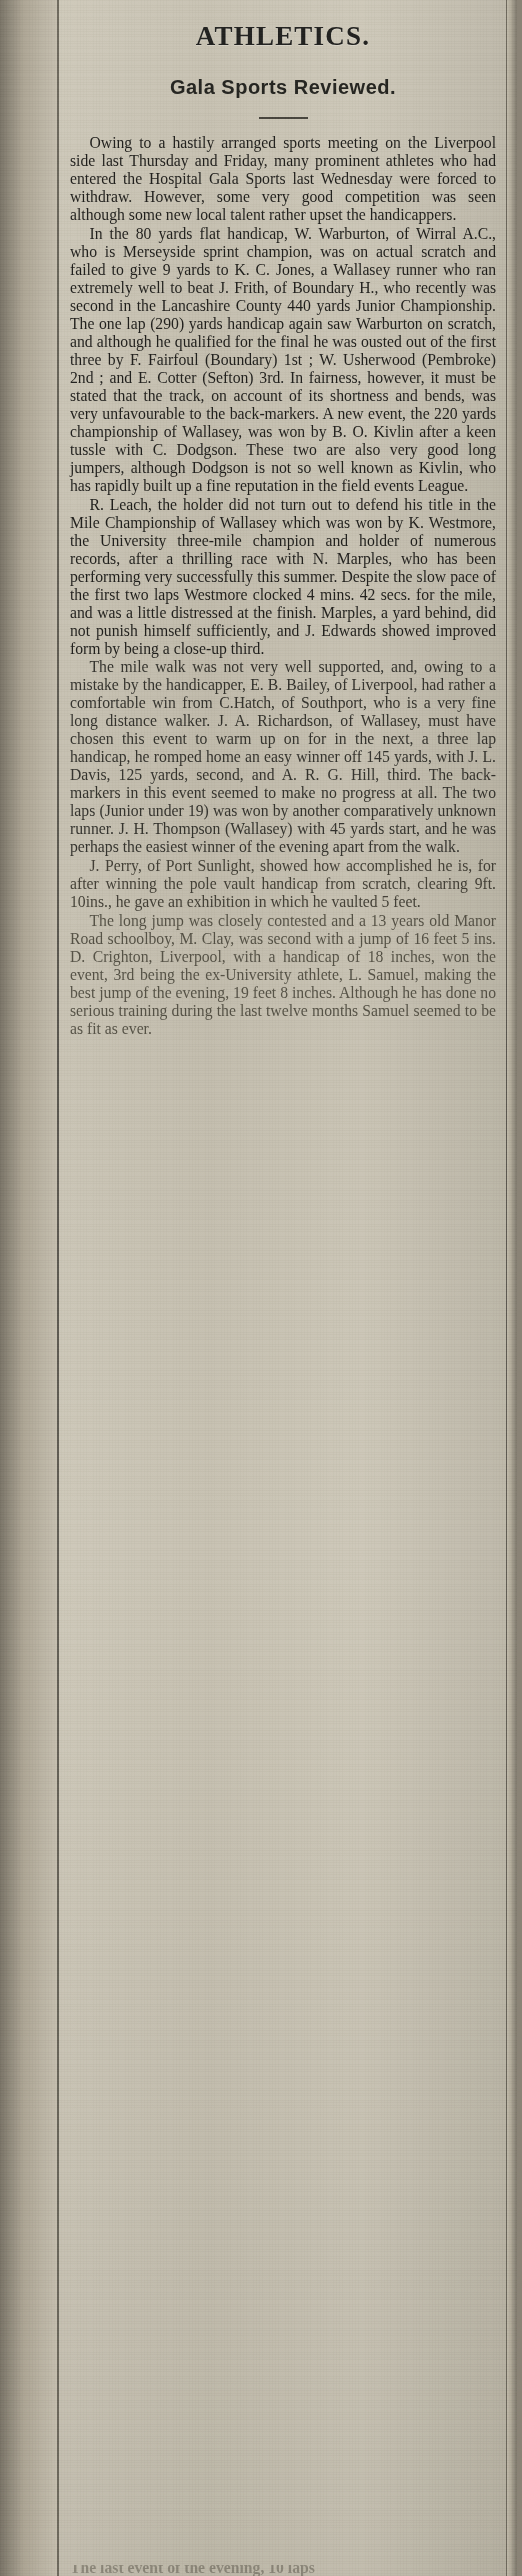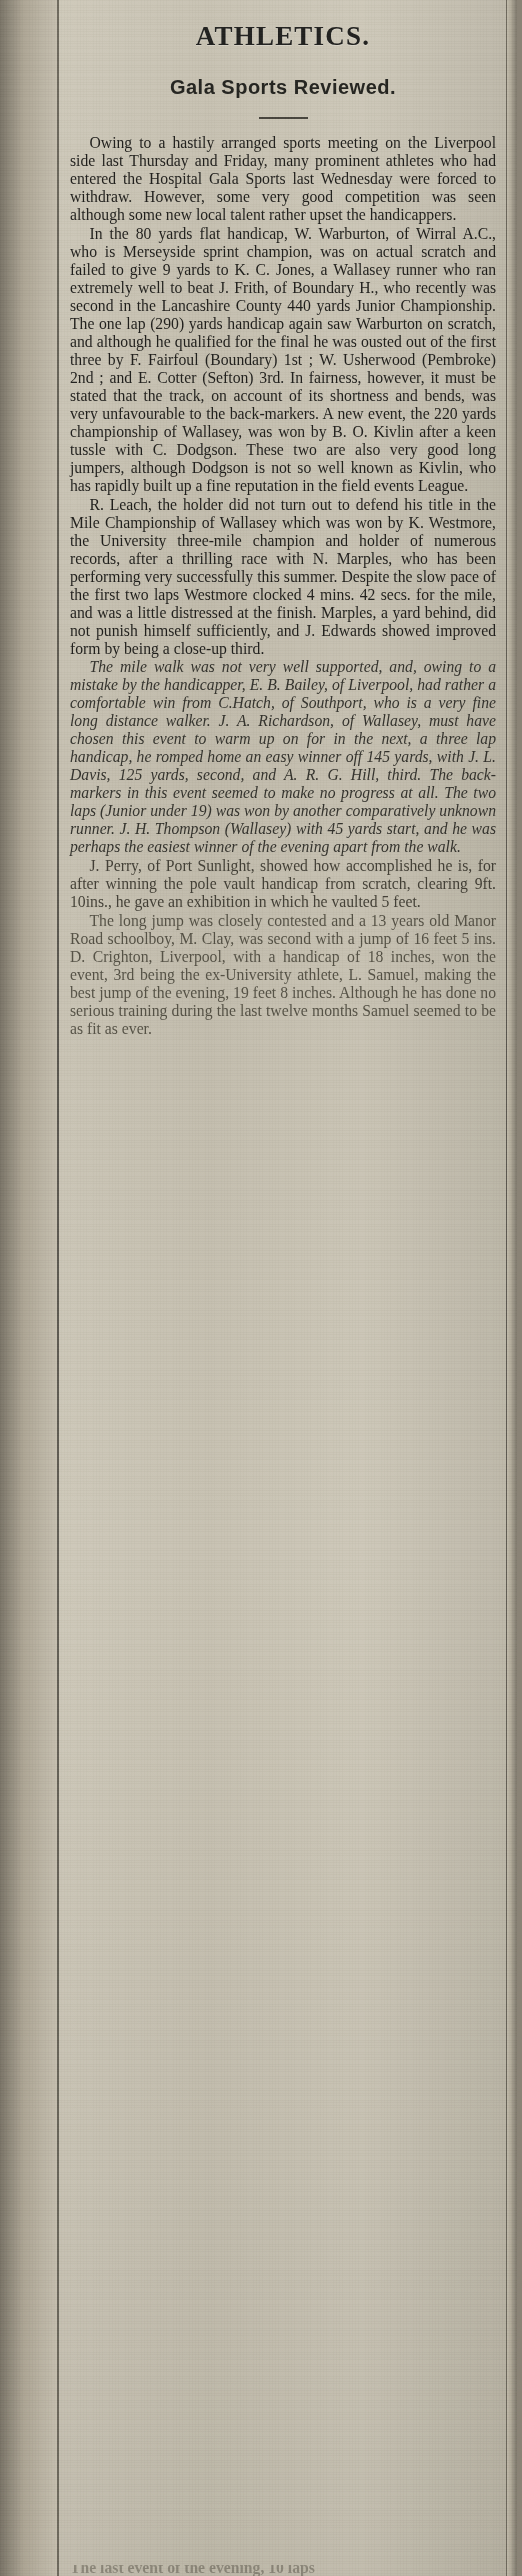--- a/index.html
+++ b/index.html
@@ -82,21 +82,21 @@
   p.para {
     font-family: "Liberation Serif", serif;
     font-size: 15.7px;
     line-height: 18px;
     color: #1e1d1a;
     margin: 0 0 0.8px 0;
     text-align: justify;
     text-indent: 19.5px;
     -webkit-font-smoothing: none;
   }
-  p.para.fade1 { color: #2b2a25; opacity: 0.95; font-style: italic; }
+  p.para.fade1 { color: #2b2a25; opacity: 0.95; }
   p.para.fade2 { color: #343128; opacity: 0.9; }
   p.para.fade3 { color: #3b382d; opacity: 0.82; }
   
   .bottom-clip {
     position: absolute;
     left: 70px;
     right: 21px;
     bottom: 0;
     height: 11.4px;
     overflow: hidden;

